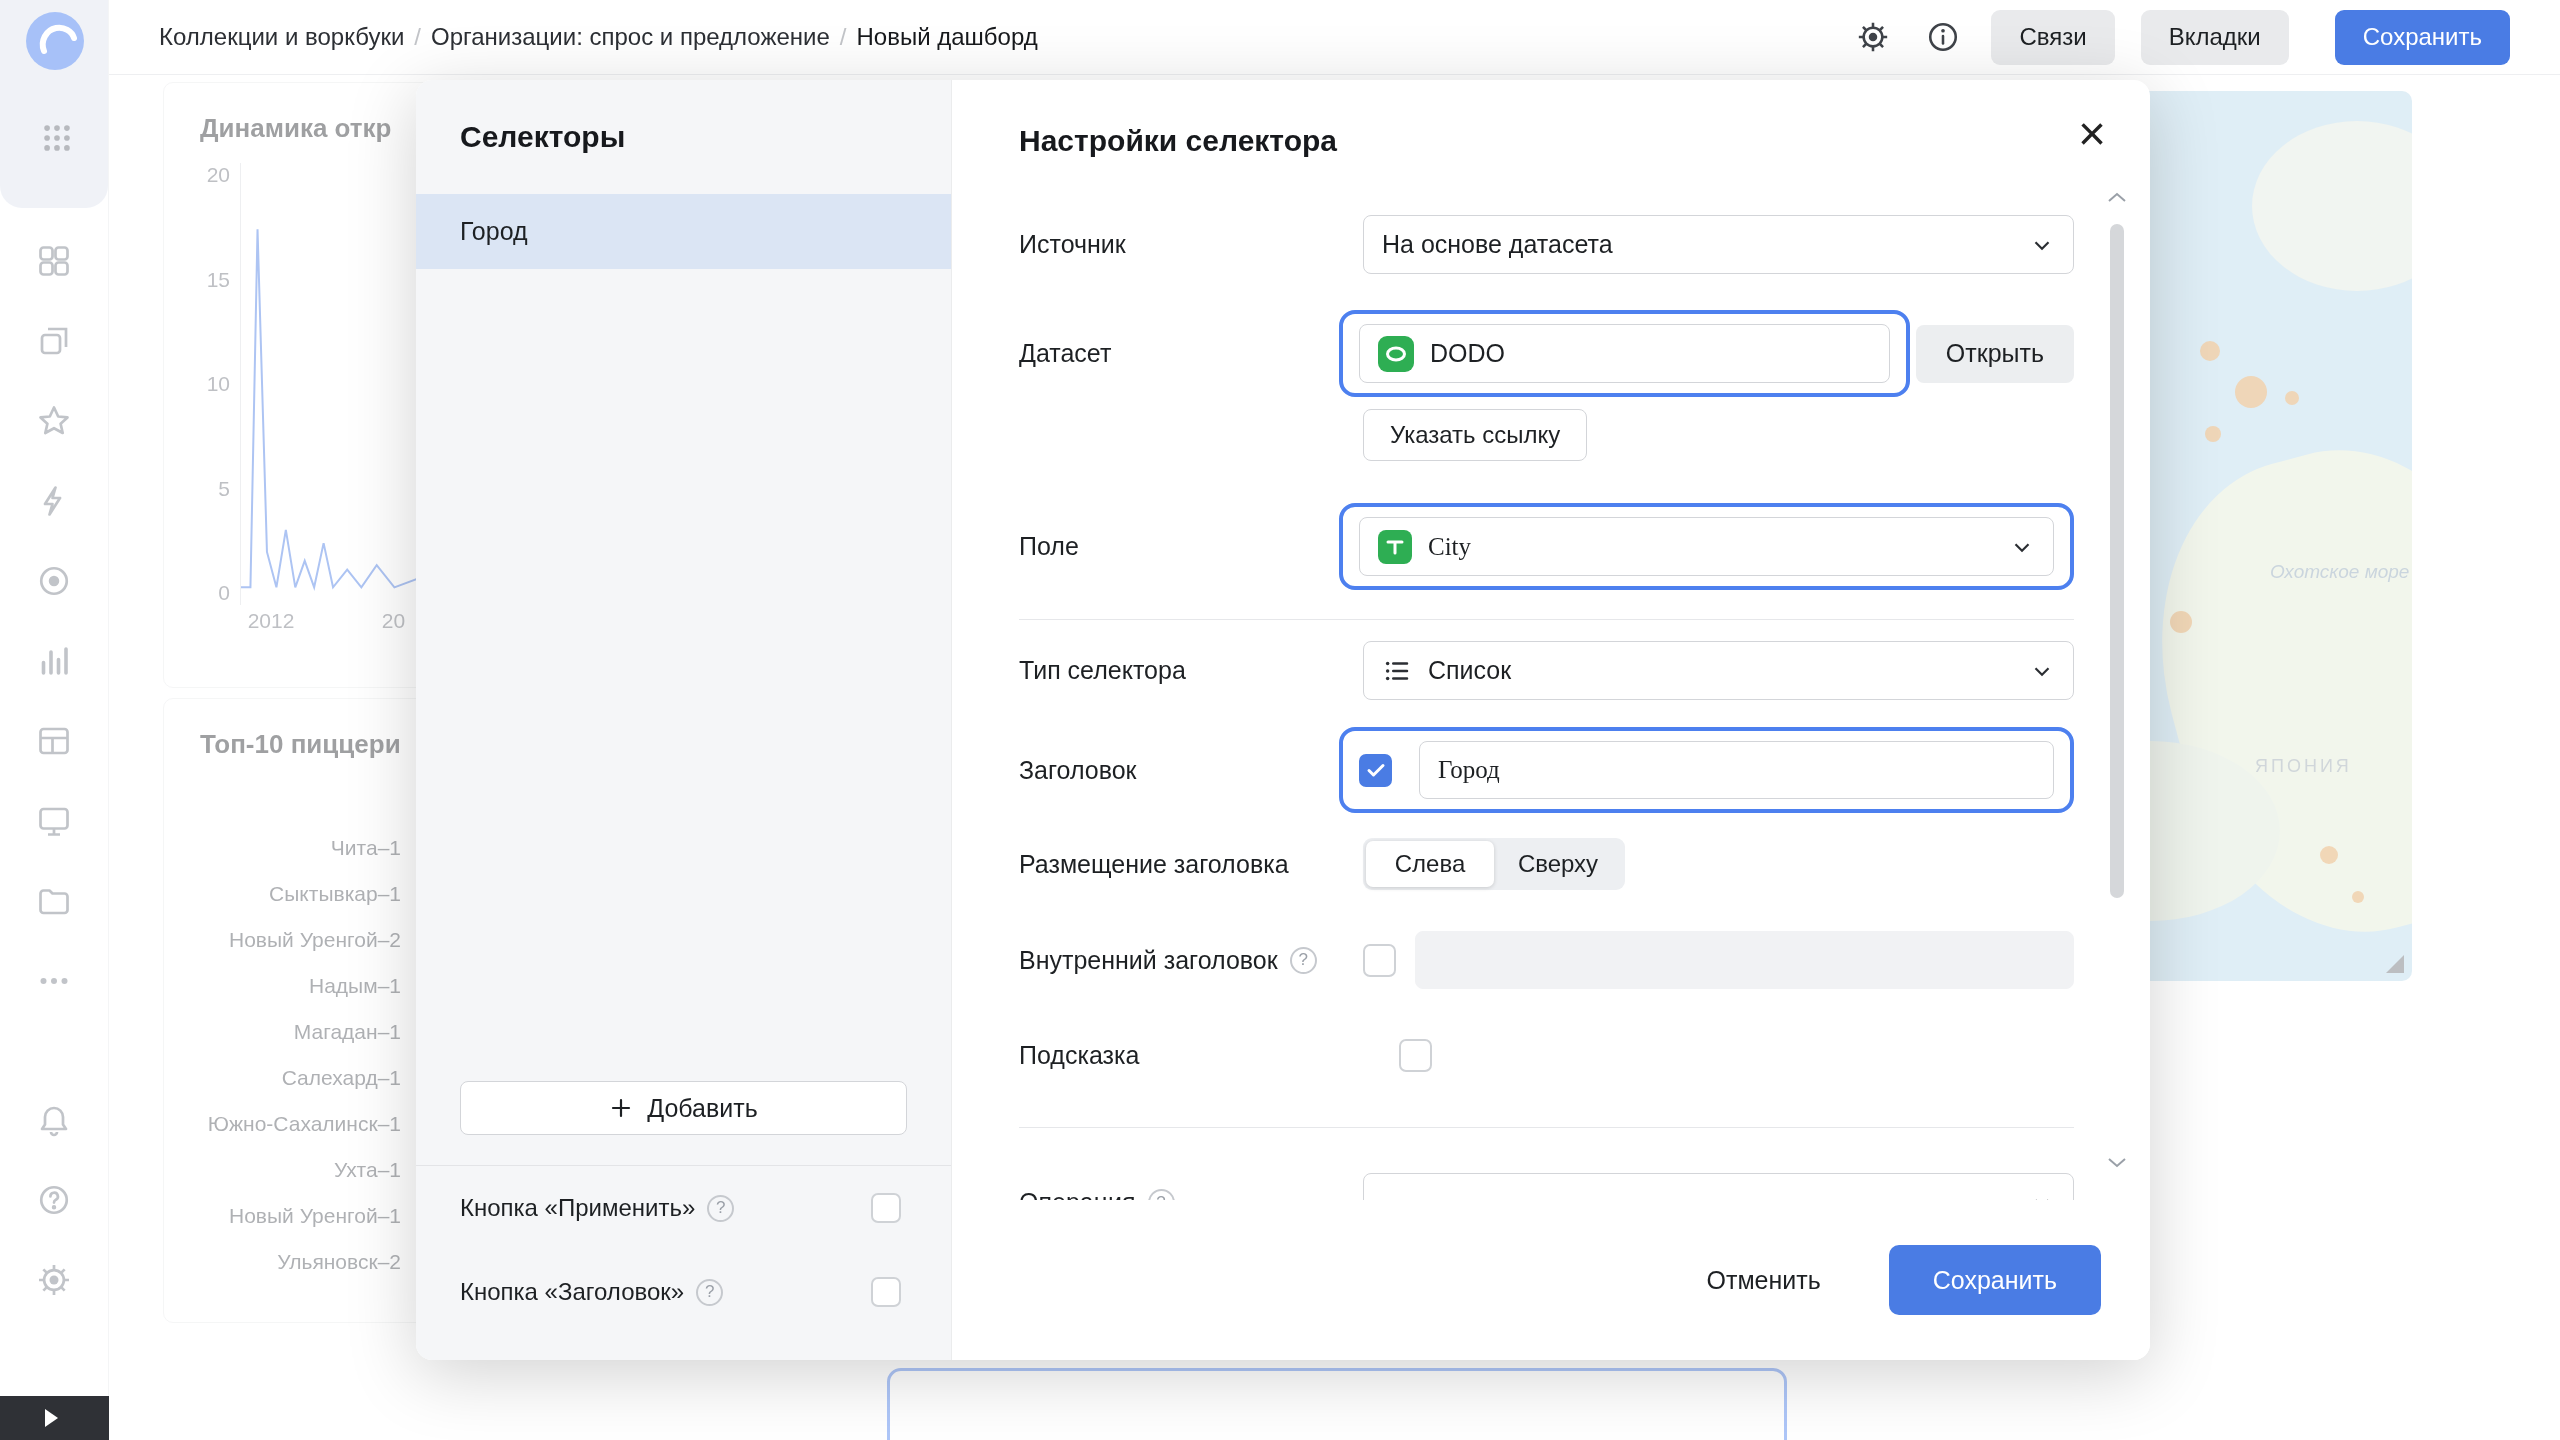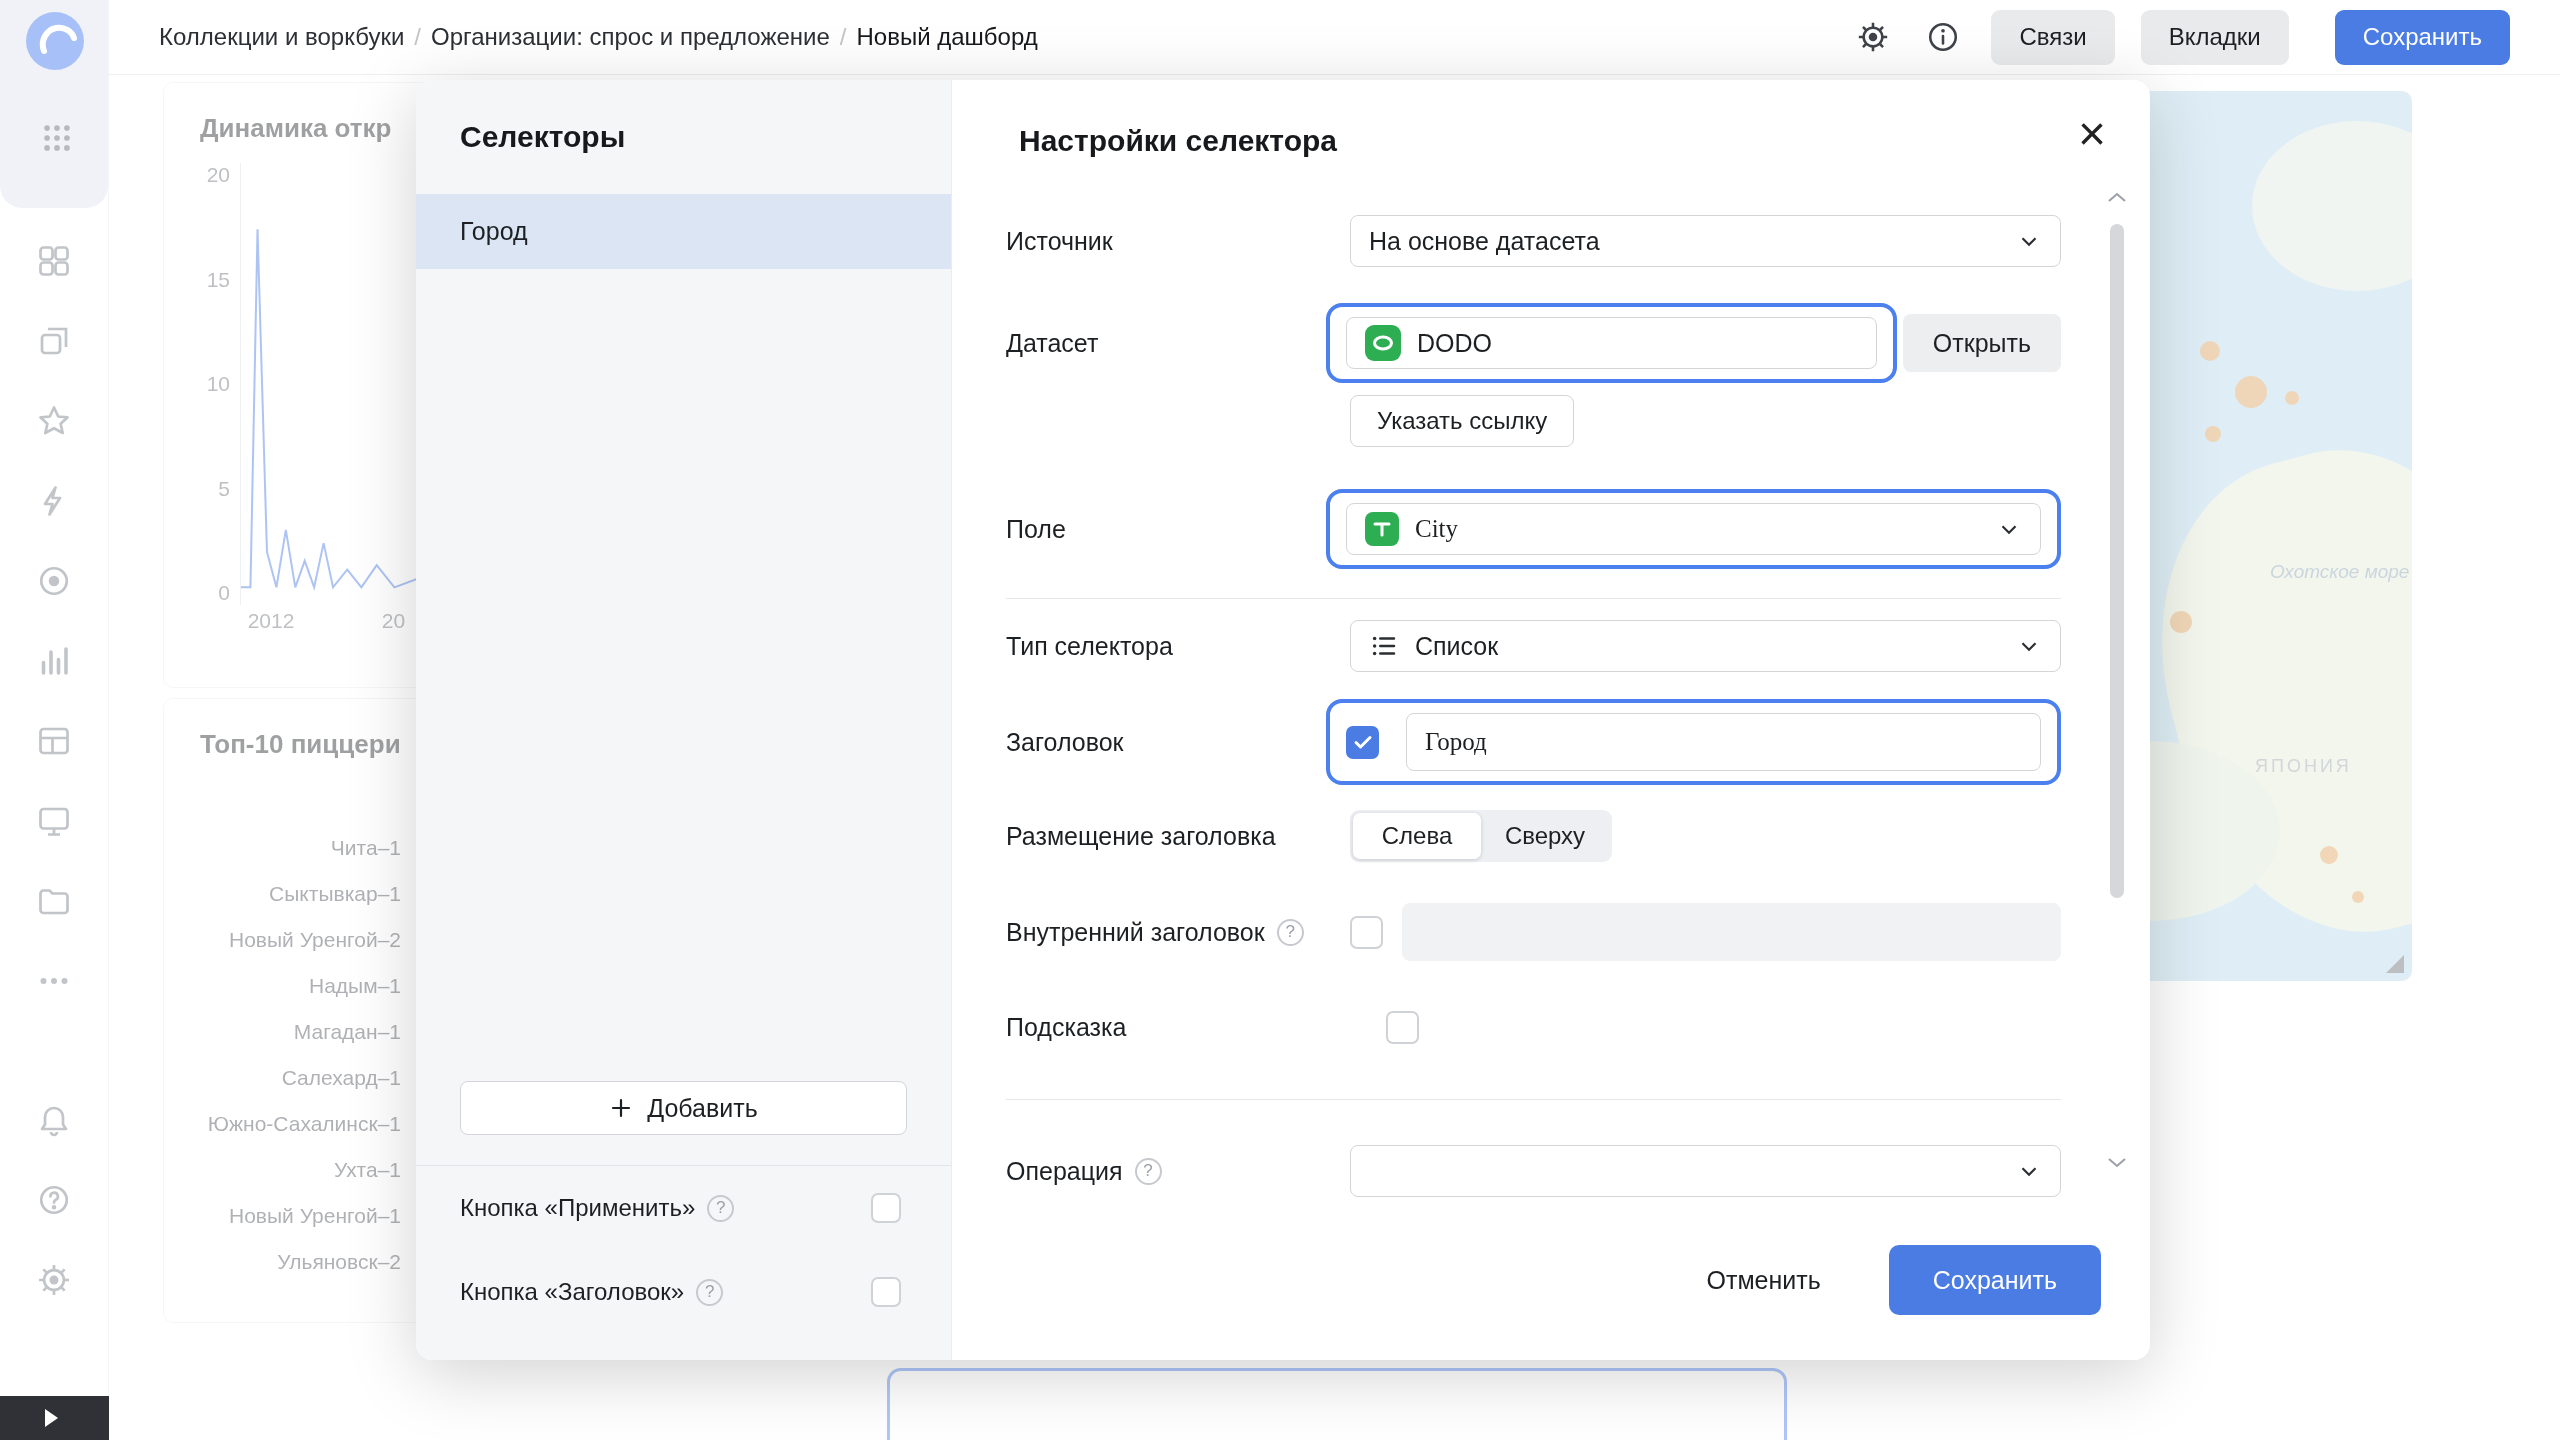--- a/index.html
+++ b/index.html
@@ -81,25 +81,25 @@
     justify-content:center; gap:14px; cursor:pointer; }
   .panel-divider { height:1px; background:#e3e4e7; }
   .toggle-row { height:84px; display:flex; align-items:center; padding:0 50px 0 44px; font-size:24px; color:#1d2023; }
   .toggle-row .hint { margin-left:12px; }
   .toggle-row .checkbox { margin-left:auto; width:30px; height:30px; }
 
   .settings-title { position:absolute; top:44px; left:67px; font-size:30px; font-weight:600; color:#17191d; }
   .modal-close { position:absolute; top:30px; right:44px; font-size:48px; font-weight:300; line-height:1;
     color:#222; background:none; border:none; cursor:pointer; font-family:inherit; }
 
-  .form { position:absolute; top:100px; left:54px; width:1055px; height:1020px; overflow:hidden; }
+  .form { position:absolute; top:100px; left:67px; width:1055px; height:1020px; overflow:hidden; }
   .row { display:flex; align-items:center; }
   .row-label { flex:0 0 344px; font-size:25px; color:#1d2023; display:flex; align-items:center; gap:12px; }
   .flex1 { flex:1; }
-  .control { height:52px; border:1px solid #d3d5d9; border-radius:8px; background:#fff; display:flex;
+  .control { height:59px; border:1px solid #d3d5d9; border-radius:8px; background:#fff; display:flex;
     align-items:center; padding:0 18px; font-size:25px; color:#1d2023; cursor:pointer; }
   .select { justify-content:space-between; gap:16px; }
   .select-left { display:flex; align-items:center; gap:16px; }
   .w100 { width:100%; }
   .hl-wrap { border:4px solid #4d80ef; border-radius:16px; padding:10px 16px; display:flex; align-items:center; gap:27px; }
   .hl-full { margin-left:-24px; width:756px;font-family:Liberation Serif, serif; }
   .hl-dataset { margin-left:-24px; width:583px; }
   .btn-secondary { height:58px; padding:0 30px; margin-left:6px; background:#eceef0; border:none; border-radius:8px;
     font-family:inherit; font-size:25px; color:#1d2023; cursor:pointer; }
   .btn-outline { height:52px; padding:0 26px; background:#fff; border:1px solid #d3d5d9; border-radius:8px;

